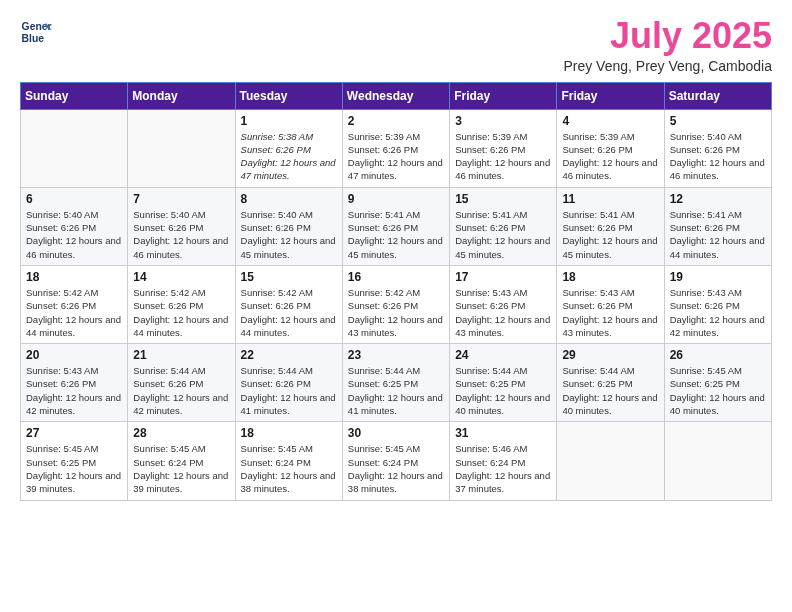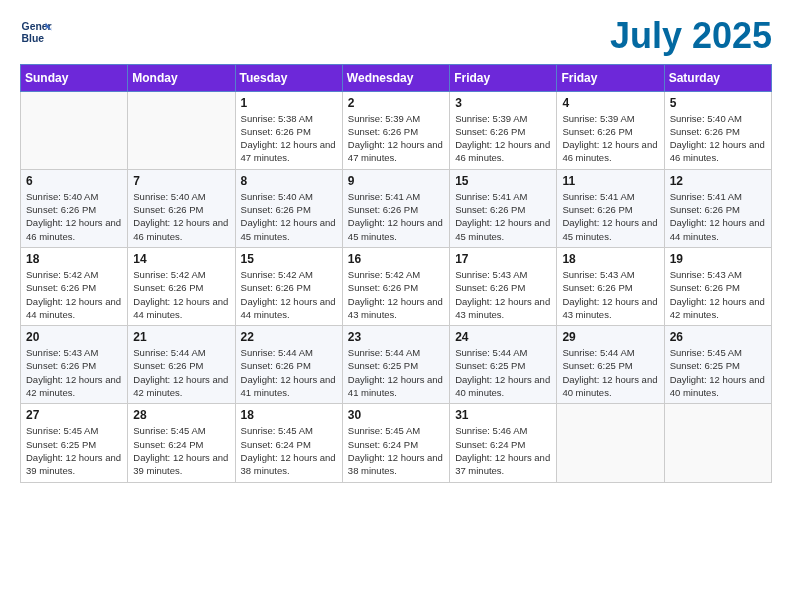--- a/index.html
+++ b/index.html
@@ -24,35 +24,35 @@
     .logo-icon {
       width: 32px;
       height: 32px;
     }
     .title-section {
       text-align: right;
     }
     .month-title {
       font-size: 36px;
       font-weight: bold;
-      color: #0369a1;
+      color: #ec4899;
       line-height: 1.1;
     }
     .location {
       font-size: 14px;
       color: #333;
       margin-top: 2px;
     }
     .calendar {
       width: 100%;
       border-collapse: collapse;
       border: 1px solid #ccc;
     }
     .calendar th {
-      background-color: #6d28d9;
+      background-color: #4c1d95;
       color: #fff;
       font-size: 12px;
       font-weight: bold;
       padding: 6px 4px;
       text-align: left;
       border: 1px solid #5580cc;
     }
     .calendar td {
       border: 1px solid #ccc;
       vertical-align: top;
@@ -90,20 +90,21 @@
 <div class="header-section">
   <div class="logo">
     <svg class="logo-icon" viewBox="0 0 40 40">
       <text x="2" y="18" font-size="13" font-weight="bold" fill="#1a3a6b">General</text>
       <text x="2" y="32" font-size="13" font-weight="bold" fill="#1a3a6b">Blue</text>
       <polygon points="32,8 40,18 32,14" fill="#3a6abf"></polygon>
     </svg>
   </div>
   <div class="title-section">
     <div class="month-title">July 2025</div>
+    <div class="location">Prey Veng, Prey Veng, Cambodia</div>
   </div>
 </div>
 
 <table class="calendar">
   <thead>
     <tr>
     <th>Sunday</th>
         <th>Monday</th>
         <th>Tuesday</th>
         <th>Wednesday</th>
@@ -111,21 +112,21 @@
         <th>Friday</th>
         <th>Saturday</th>
       </tr>
   </thead>
   <tbody id="calendar-body">
   <tr>
         <td class="empty"></td>
         <td class="empty"></td>
         <td>
           <div class="day-number">1</div>
-          <div class="day-info" style="white-space: pre-line;">Sunrise: 5:38 AM
+          <div class="day-info" style="white-space: pre-line; font-style: italic;">Sunrise: 5:38 AM
 Sunset: 6:26 PM
 Daylight: 12 hours and 47 minutes.</div>
         </td>
         <td>
           <div class="day-number">2</div>
           <div class="day-info" style="white-space: pre-line;">Sunrise: 5:39 AM
 Sunset: 6:26 PM
 Daylight: 12 hours and 47 minutes.</div>
         </td>
         <td>

